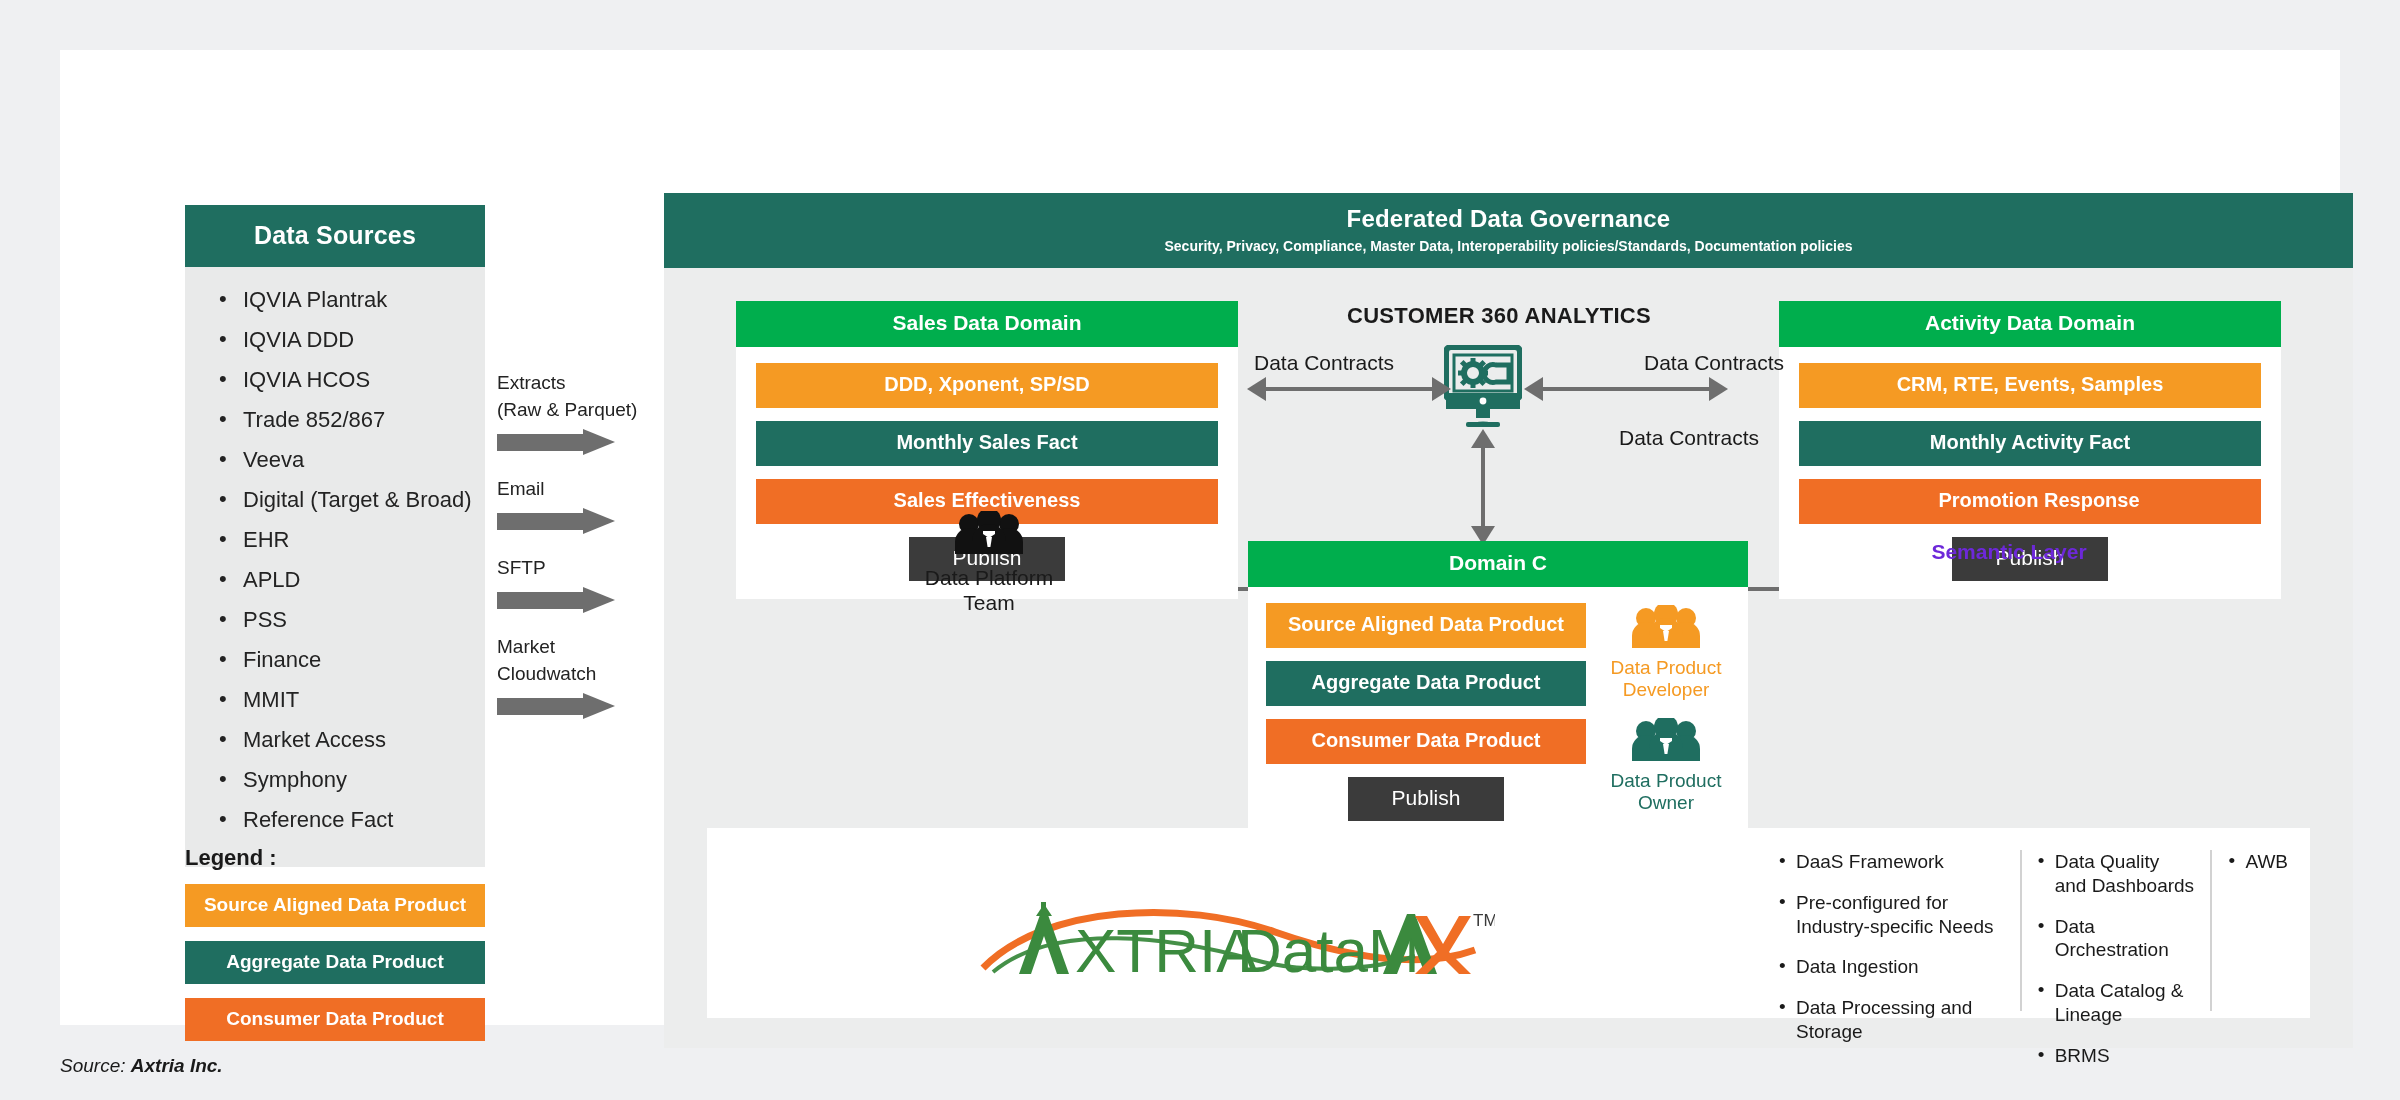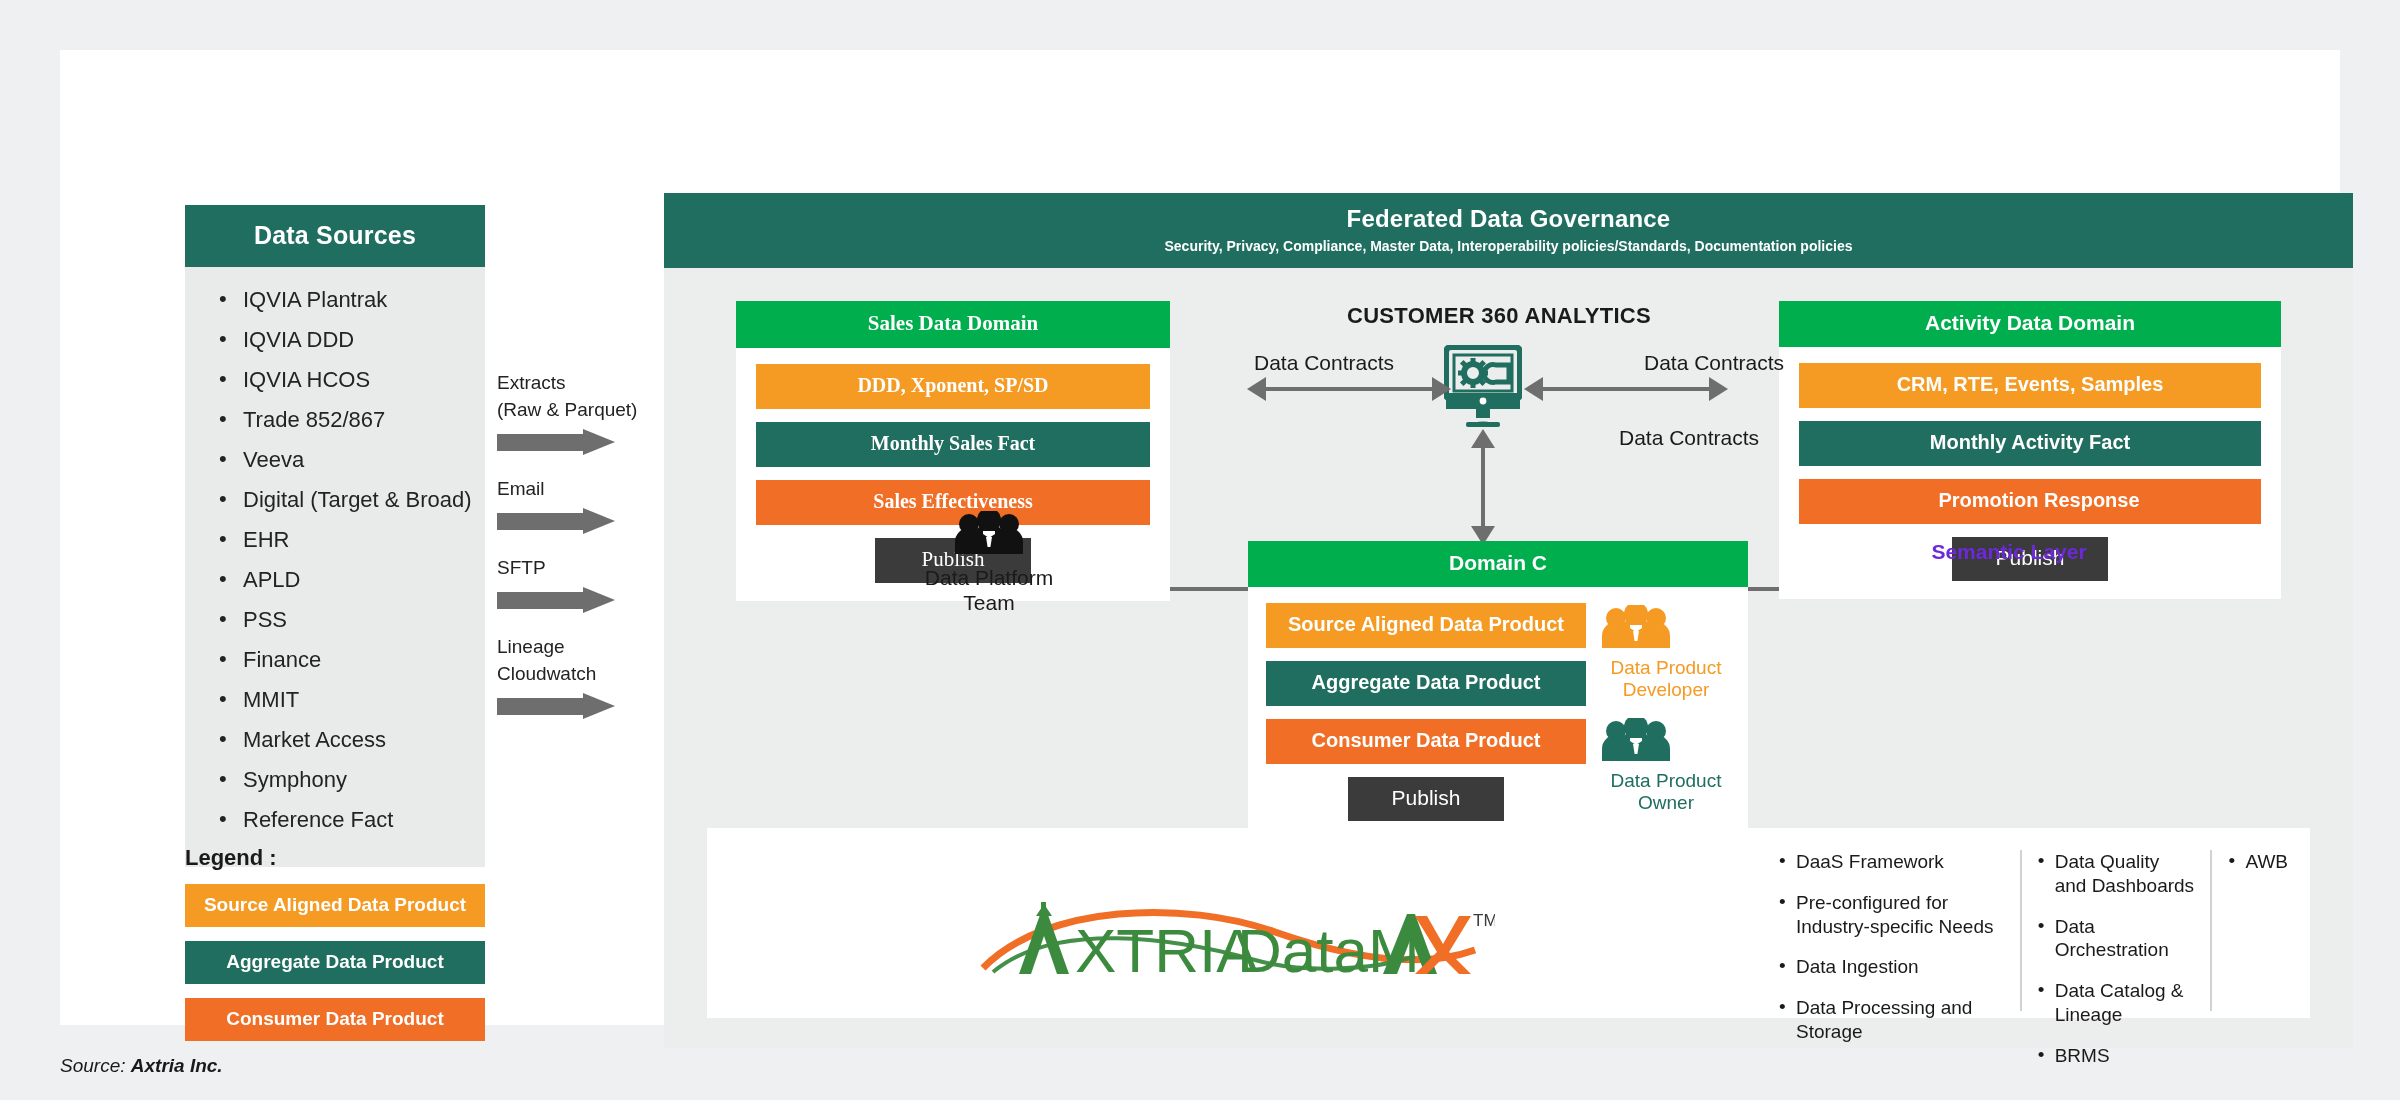--- a/index.html
+++ b/index.html
@@ -86,27 +86,27 @@
     color: #fff; font-size: 20px; font-weight: bold;
     text-align: center; padding: 10px 0 12px 0; margin-bottom: 13px;
   }
   .publish-btn {
     display: block; margin: 6px auto 0 auto;
     background: #3b3b3b; color: #fff;
     font-size: 21px; text-align: center;
     padding: 9px 32px 11px 32px; width: 156px;
   }
 
-  #sales-panel    { left: 72px;  top: 108px; width: 434px; font-family: Liberation Serif, serif; }
+  #sales-panel    { left: 72px;  top: 108px; width: 502px; }
   #activity-panel { left: 1115px; top: 108px; width: 502px; }
   #domainc-panel  { left: 584px;  top: 348px; width: 500px; }
 
   .domainc-grid { display: flex; padding: 16px 16px 16px 18px; gap: 14px; }
   .domainc-left { flex: 1 1 auto; }
-  .domainc-right { width: 132px; display: flex; flex-direction: column; padding-top: 2px; }
+  .domainc-right { width: 132px; display: flex; flex-direction: column; align-items: center; padding-top: 2px; }
   .role-label { font-size: 19px; text-align: center; line-height: 1.18; margin-top: 4px; }
   .role-amber { color: #f59a23; }
   .role-teal  { color: #1f6e60; }
   .role-gap   { height: 16px; }
 
   
   .c360-title {
     position: absolute; left: 640px; top: 110px; width: 390px;
     text-align: center; font-size: 22px; font-weight: bold; color: #1a1a1a;
     letter-spacing: .3px;
@@ -222,21 +222,21 @@
           </div>
         </div>
         <div class="transfer">
           <div class="transfer-label">SFTP</div>
           <div class="arrow-block">
             <div class="shaft"></div>
             <div class="head"></div>
           </div>
         </div>
         <div class="transfer">
-          <div class="transfer-label">Lineage</div>
+          <div class="transfer-label">Market</div>
           <div class="transfer-label">Cloudwatch</div>
           <div class="arrow-block">
             <div class="shaft"></div>
             <div class="head"></div>
           </div>
         </div>
       </div>
 
   <div class="stage">
 

